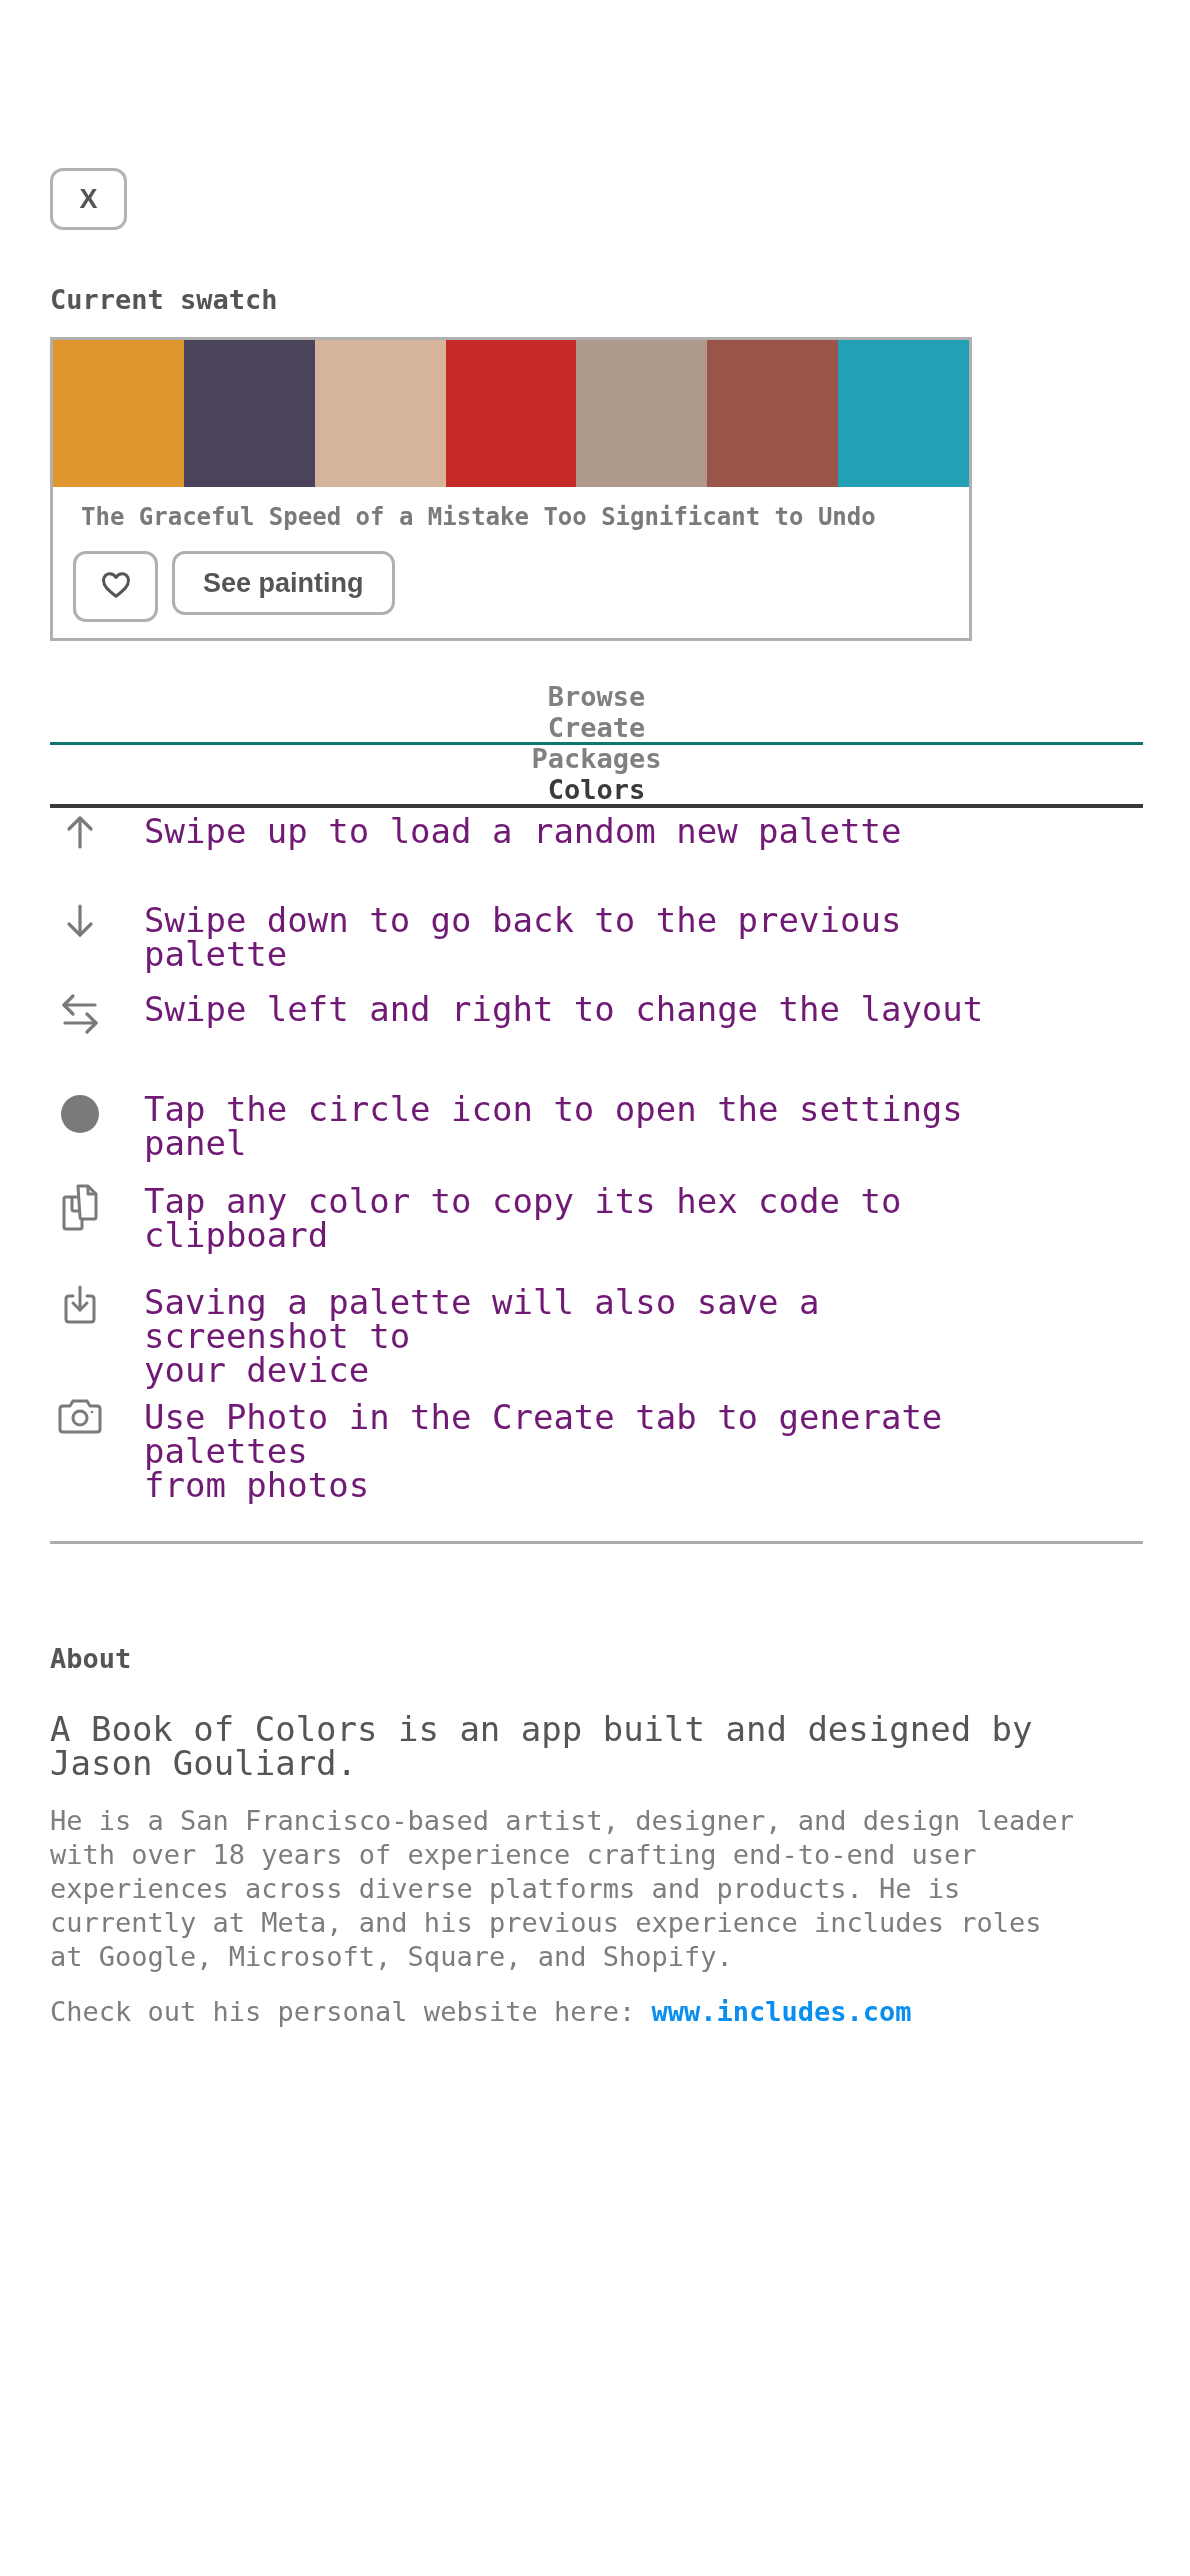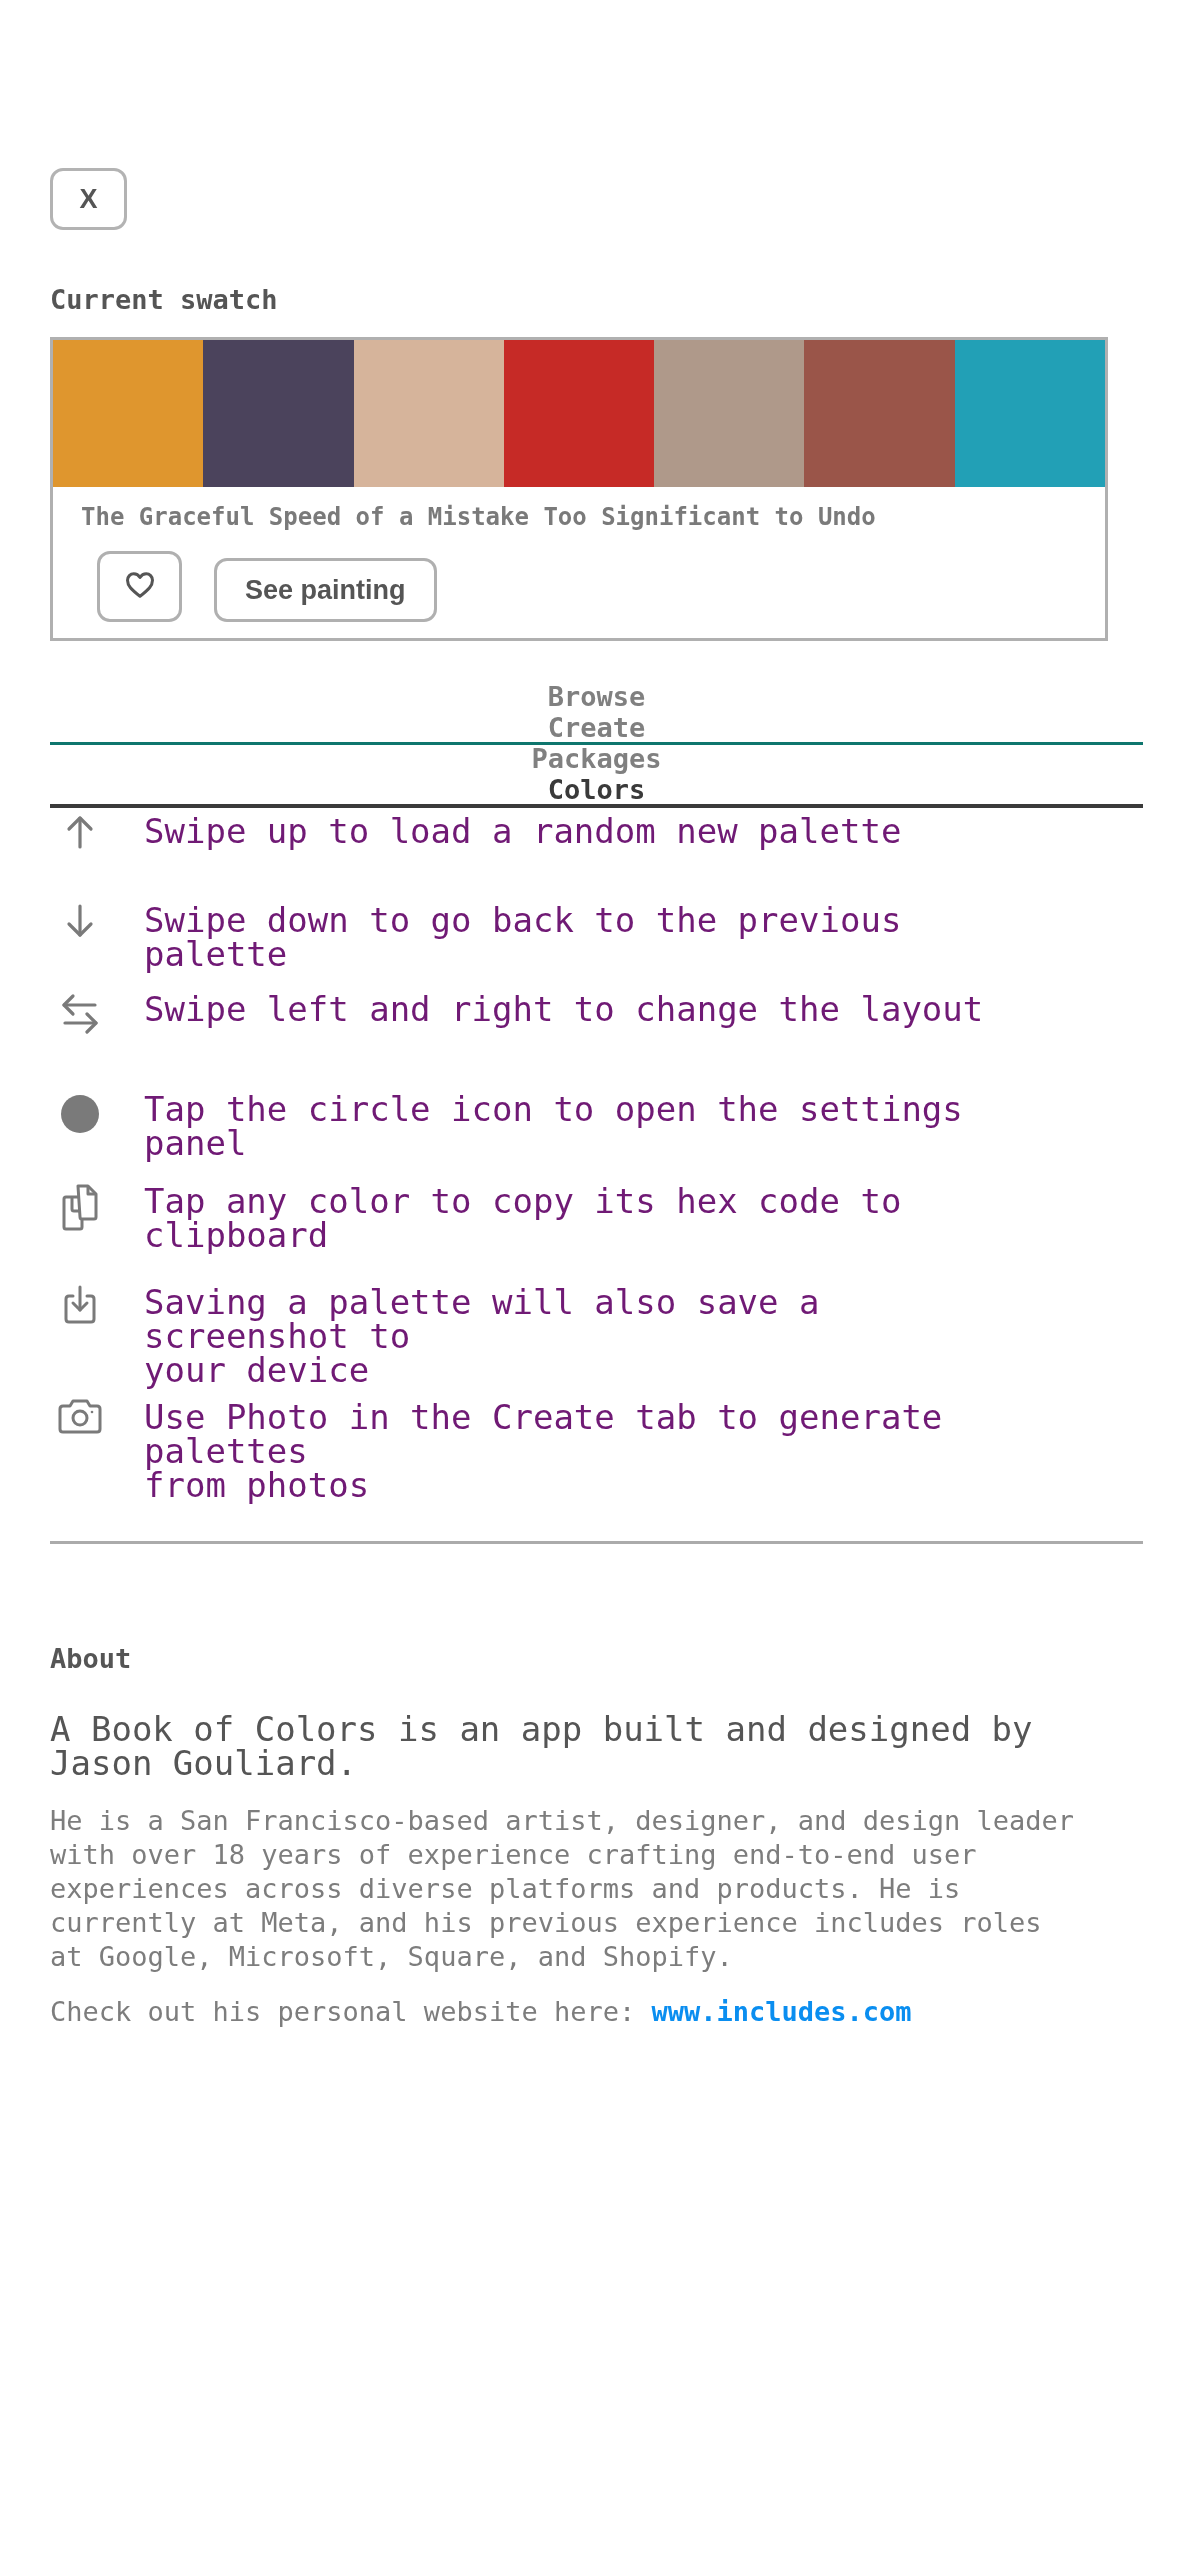--- a/index.html
+++ b/index.html
@@ -22,36 +22,36 @@
       font-size: 27px; color: #555; font-weight: bold;
     }
 
     .section-label {
       position: absolute; left: 50px; top: 284px;
       font-size: 27px; font-weight: bold; color: #555;
     }
 
     .swatch-card {
       position: absolute; left: 50px; top: 337px;
-      width: 1058px; height: 304px;
+      width: 922px; height: 304px;
       border: 3px solid #b0b0b0;
       background: #fff;
     }
     .swatch-strip {
       display: flex; height: 147px; width: 100%;
     }
     .swatch-color { flex: 1 1 0; height: 100%; }
     .swatch-title {
       position: absolute; left: 28px; top: 163px;
       font-size: 24px; font-weight: bold; color: #7a7a7a;
       white-space: nowrap;
     }
     .card-actions {
-      position: absolute; left: 44px; top: 211px;
-      display: flex; align-items: flex-end; gap: 32px;
+      position: absolute; left: 20px; top: 211px;
+      display: flex; align-items: flex-start; gap: 14px;
     }
     .heart-btn {
       width: 85px; height: 71px;
       border: 3px solid #b0b0b0; border-radius: 13px;
       display: flex; align-items: center; justify-content: center;
       background: #fff;
     }
     .painting-btn {
       height: 64px; padding: 0 28px;
       border: 3px solid #b0b0b0; border-radius: 13px;

